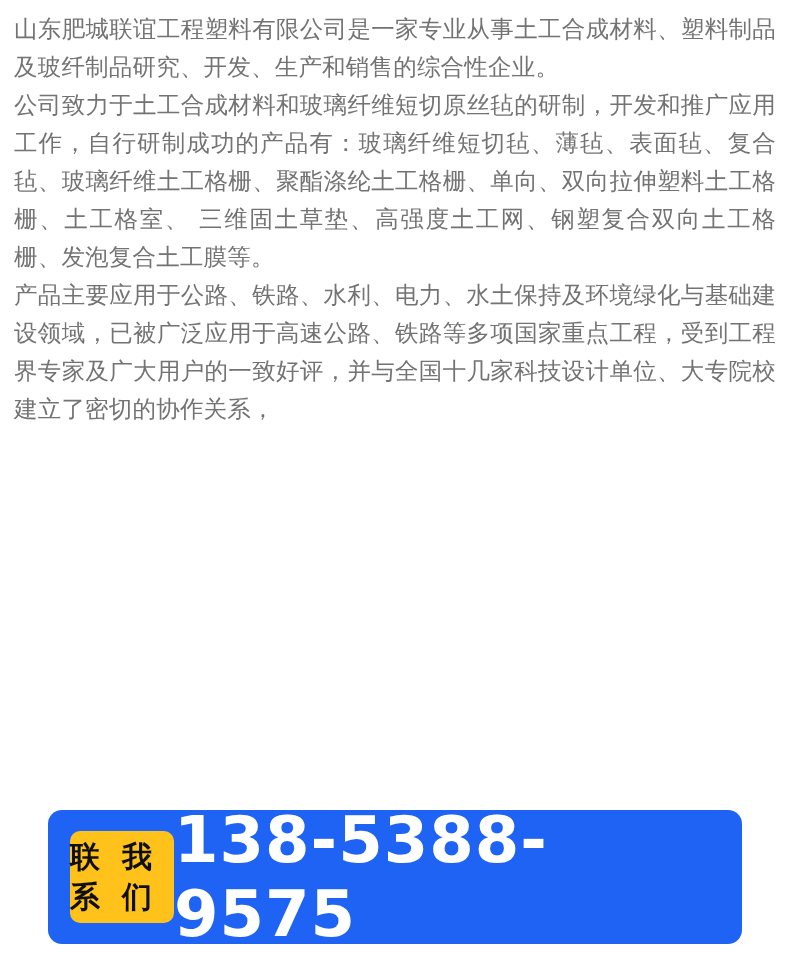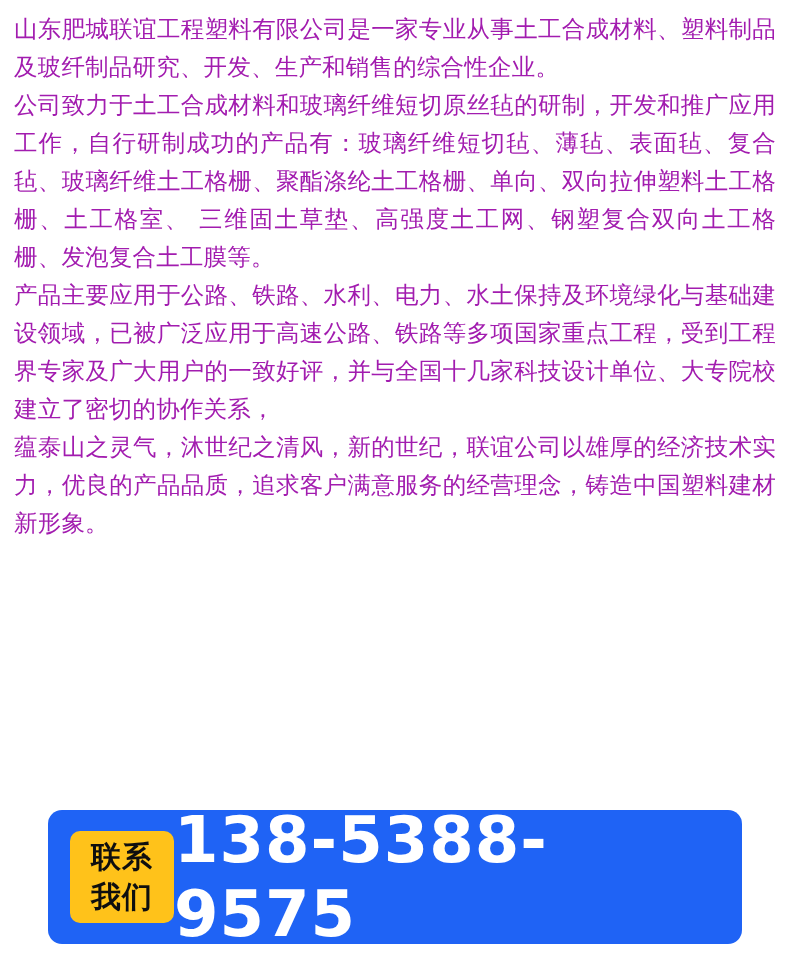--- a/index.html
+++ b/index.html
@@ -19,21 +19,21 @@
     height: 960px;
     box-sizing: border-box;
     background: #ffffff;
   }
   .body-copy {
     padding: 10px 14px 0 14px;
   }
   .para {
     font-size: 23.5px;
     line-height: 38px;
-    color: #a21caf;
+    color: #737373;
     letter-spacing: 0.2px;
     text-align: justify;
     text-justify: inter-ideograph;
     margin: 0 0 0 0;
     word-break: break-all;
   }
   .cta-wrap {
     position: absolute;
     left: 0;
     right: 0;
@@ -54,21 +54,21 @@
     align-items: center;
     padding-left: 22px;
     box-sizing: border-box;
   }
   .cta-badge {
     width: 104px;
     height: 92px;
     background: #ffc21a;
     border-radius: 10px;
     display: flex;
-    flex-direction: column;
+    flex-direction: row;
     align-items: center;
     justify-content: center;
     flex: none;
   }
   .cta-badge span {
     font-size: 30px;
     font-weight: bold;
     color: #0f0f0f;
     line-height: 40px;
     letter-spacing: 1px;
@@ -85,21 +85,20 @@
 </style>
 </head>
 <body>
 
 <div class="page">
 
   <div class="body-copy">
     <p class="para">山东肥城联谊工程塑料有限公司是一家专业从事土工合成材料、塑料制品及玻纤制品研究、开发、生产和销售的综合性企业。</p>
     <p class="para">公司致力于土工合成材料和玻璃纤维短切原丝毡的研制，开发和推广应用工作，自行研制成功的产品有：玻璃纤维短切毡、薄毡、表面毡、复合毡、玻璃纤维土工格栅、聚酯涤纶土工格栅、单向、双向拉伸塑料土工格栅、土工格室、 三维固土草垫、高强度土工网、钢塑复合双向土工格栅、发泡复合土工膜等。</p>
     <p class="para">产品主要应用于公路、铁路、水利、电力、水土保持及环境绿化与基础建设领域，已被广泛应用于高速公路、铁路等多项国家重点工程，受到工程界专家及广大用户的一致好评，并与全国十几家科技设计单位、大专院校建立了密切的协作关系，</p>
-    <p class="para">蕴泰山之灵气，沐世纪之清风，新的世纪，联谊公司以雄厚的经济技术实力，优良的产品品质，追求客户满意服务的经营理念，铸造中国塑料建材新形象。</p>
   </div>
 
   <div class="cta-wrap">
     <div class="cta-bar">
       <div class="cta-badge">
         <span>联系</span>
         <span>我们</span>
       </div>
       <div class="cta-phone">138-5388-9575</div>
     </div>

